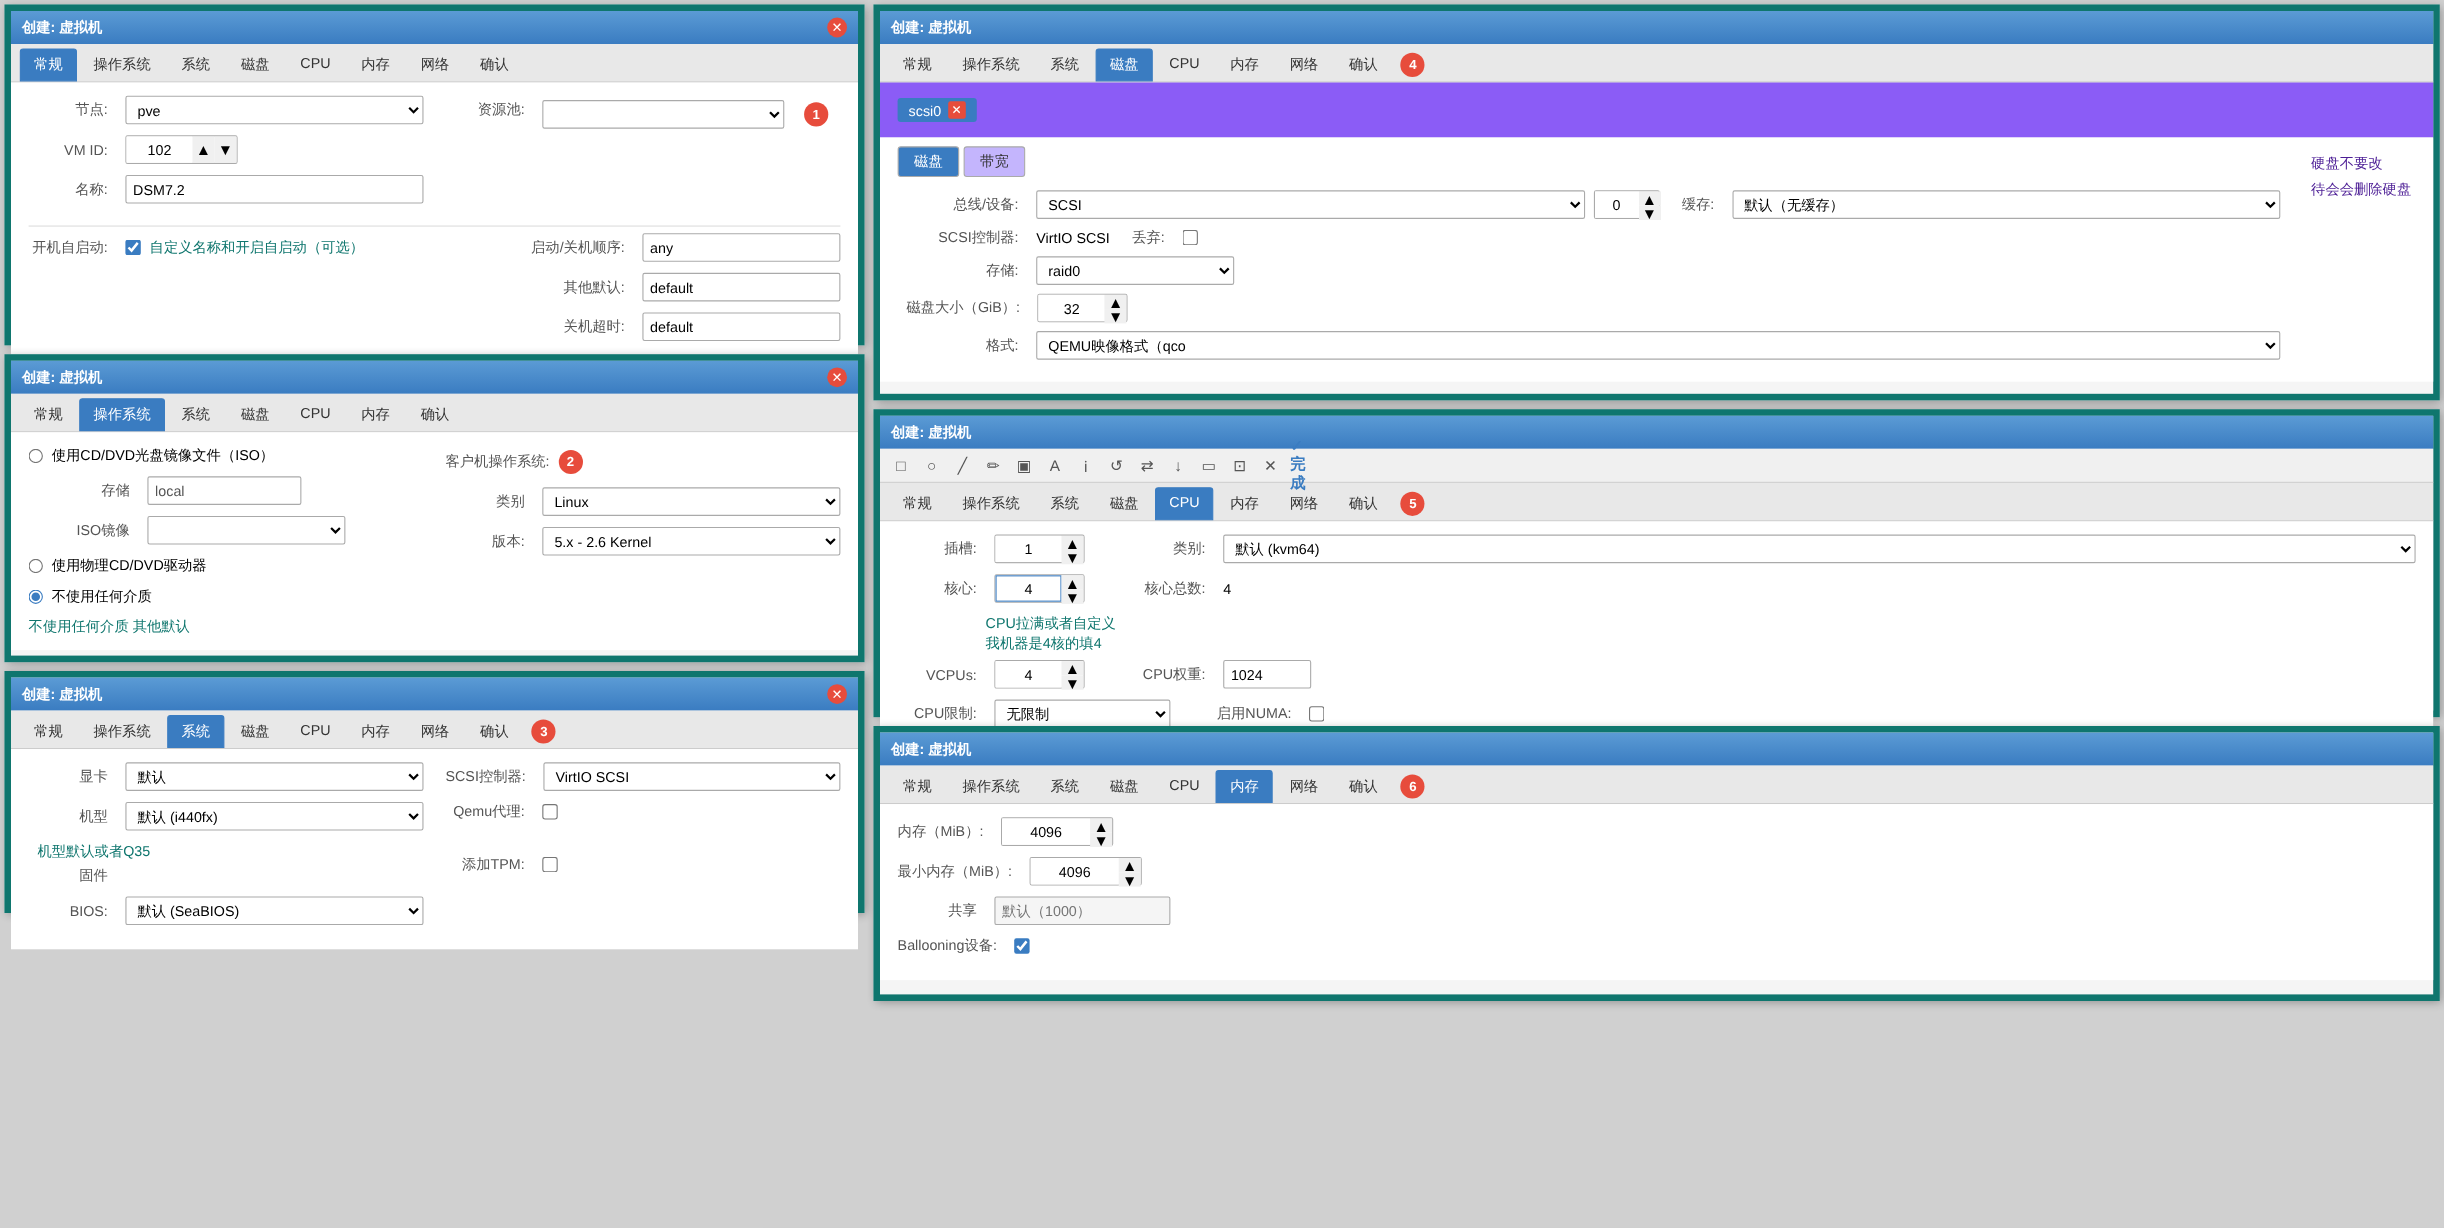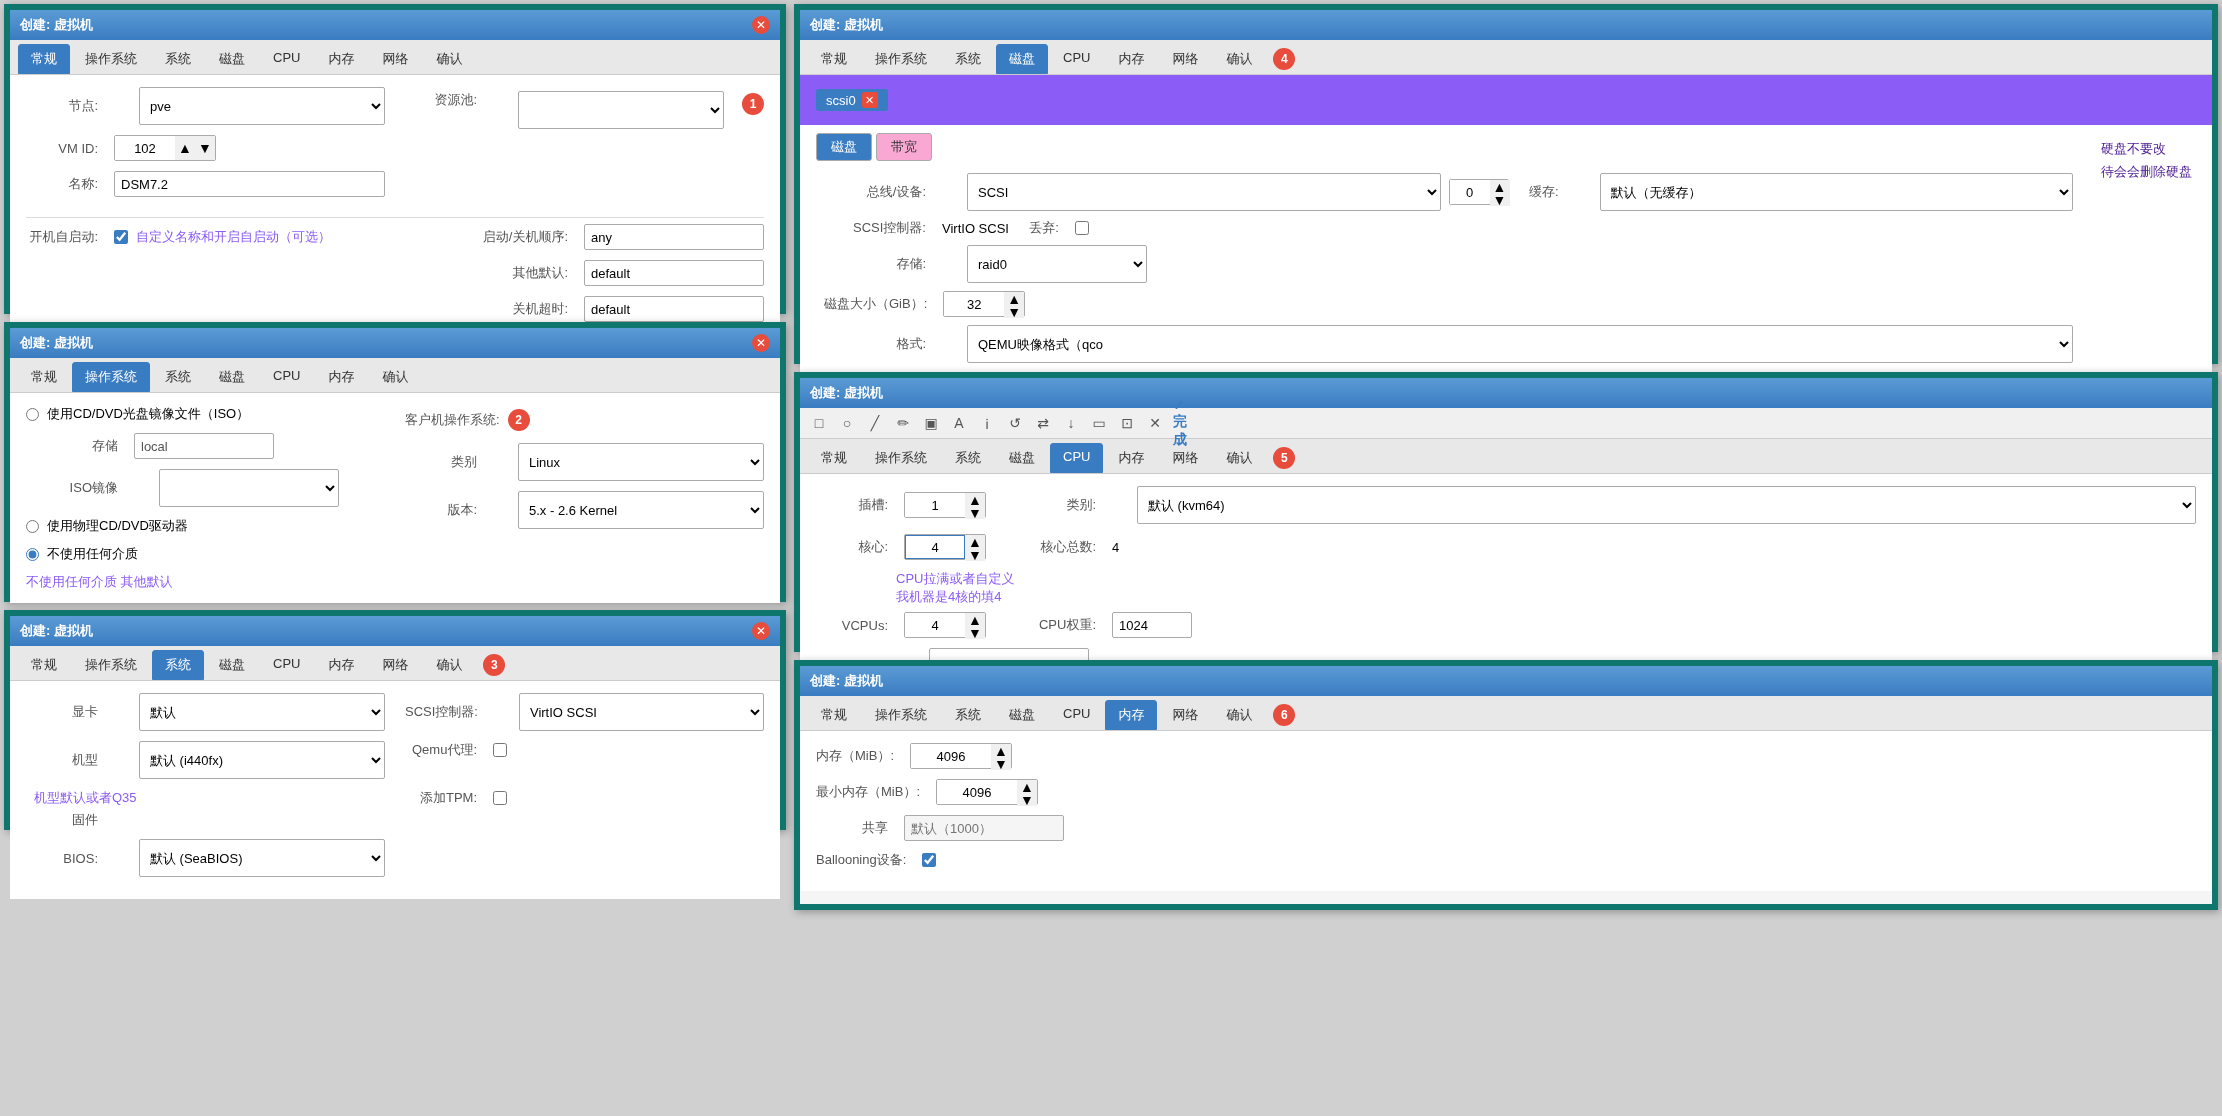--- a/index.html
+++ b/index.html
@@ -16,30 +16,30 @@
     
     .tabs { display: flex; background: #e8e8e8; border-bottom: 1px solid #ccc; padding: 4px 8px 0; gap: 2px; }
     .tab { padding: 5px 12px; cursor: pointer; border-radius: 3px 3px 0 0; color: #333; border: 1px solid transparent; }
     .tab.active { background: #3a7cc1; color: white; border-color: #3a7cc1; }
     
     
     .form-body { padding: 12px 16px; background: white; }
     .form-row { display: flex; align-items: center; margin-bottom: 10px; gap: 8px; }
     .form-label { color: #555; min-width: 80px; text-align: right; padding-right: 8px; white-space: nowrap; }
     .form-input { border: 1px solid #aaa; background: white; padding: 3px 6px; border-radius: 2px; height: 26px; flex: 1; }
-    .form-select { border: 1px solid #aaa; background: white; padding: 3px 6px; border-radius: 2px; height: 38px; flex: 1; margin-left: 25px; }
+    .form-select { border: 1px solid #aaa; background: white; padding: 3px 6px; border-radius: 2px; height: 26px; flex: 1; }
     
     
     .badge { width: 22px; height: 22px; background: #e74c3c; color: white; border-radius: 50%; display: flex; align-items: center; justify-content: center; font-size: 12px; font-weight: bold; }
     
     
     .checkbox { width: 14px; height: 14px; accent-color: #3a7cc1; }
     
     
-    .annotation { color: #8b5cf6; font-size: 13px; font-style: normal; }
+    .annotation { color: #0f766e; font-size: 13px; font-style: normal; }
     
     
     .panel1 { height: 310px; }
     
     
     .panel2 { height: 280px; }
     
     
     .panel3 { height: 220px; }
 
@@ -51,21 +51,21 @@
     .panel-right-mid { height: 280px; margin: 4px; }
     .panel-right-bot { height: 250px; margin: 4px; }
     
     
     .scsi-tag { background: #3a7cc1; color: white; padding: 3px 10px; border-radius: 3px; display: inline-flex; align-items: center; gap: 6px; margin: 8px; }
     .scsi-del { background: #e74c3c; color: white; width: 16px; height: 16px; border-radius: 2px; display: inline-flex; align-items: center; justify-content: center; font-size: 11px; }
     
     
     .sub-tabs { display: flex; gap: 4px; margin: 4px 8px; }
     .sub-tab { padding: 4px 14px; border: 1px solid #aaa; background: #3a7cc1; color: white; border-radius: 3px; cursor: pointer; }
-    .sub-tab.inactive { background: #f9a8d4; color: #333; }
+    .sub-tab.inactive { background: #c4b5fd; color: #333; }
     
     .disk-form { padding: 8px 16px; }
     .disk-form-row { display: flex; align-items: center; margin-bottom: 8px; gap: 8px; }
     .disk-label { color: #555; min-width: 110px; text-align: right; padding-right: 8px; white-space: nowrap; }
     
     
     .toolbar { display: flex; align-items: center; gap: 6px; padding: 4px 8px; background: #f0f0f0; border-bottom: 1px solid #ccc; }
     .toolbar-icon { width: 22px; height: 22px; display: flex; align-items: center; justify-content: center; color: #555; cursor: pointer; border: 1px solid transparent; border-radius: 2px; font-size: 14px; }
     .toolbar-complete { color: #3a7cc1; font-weight: bold; cursor: pointer; }
     

